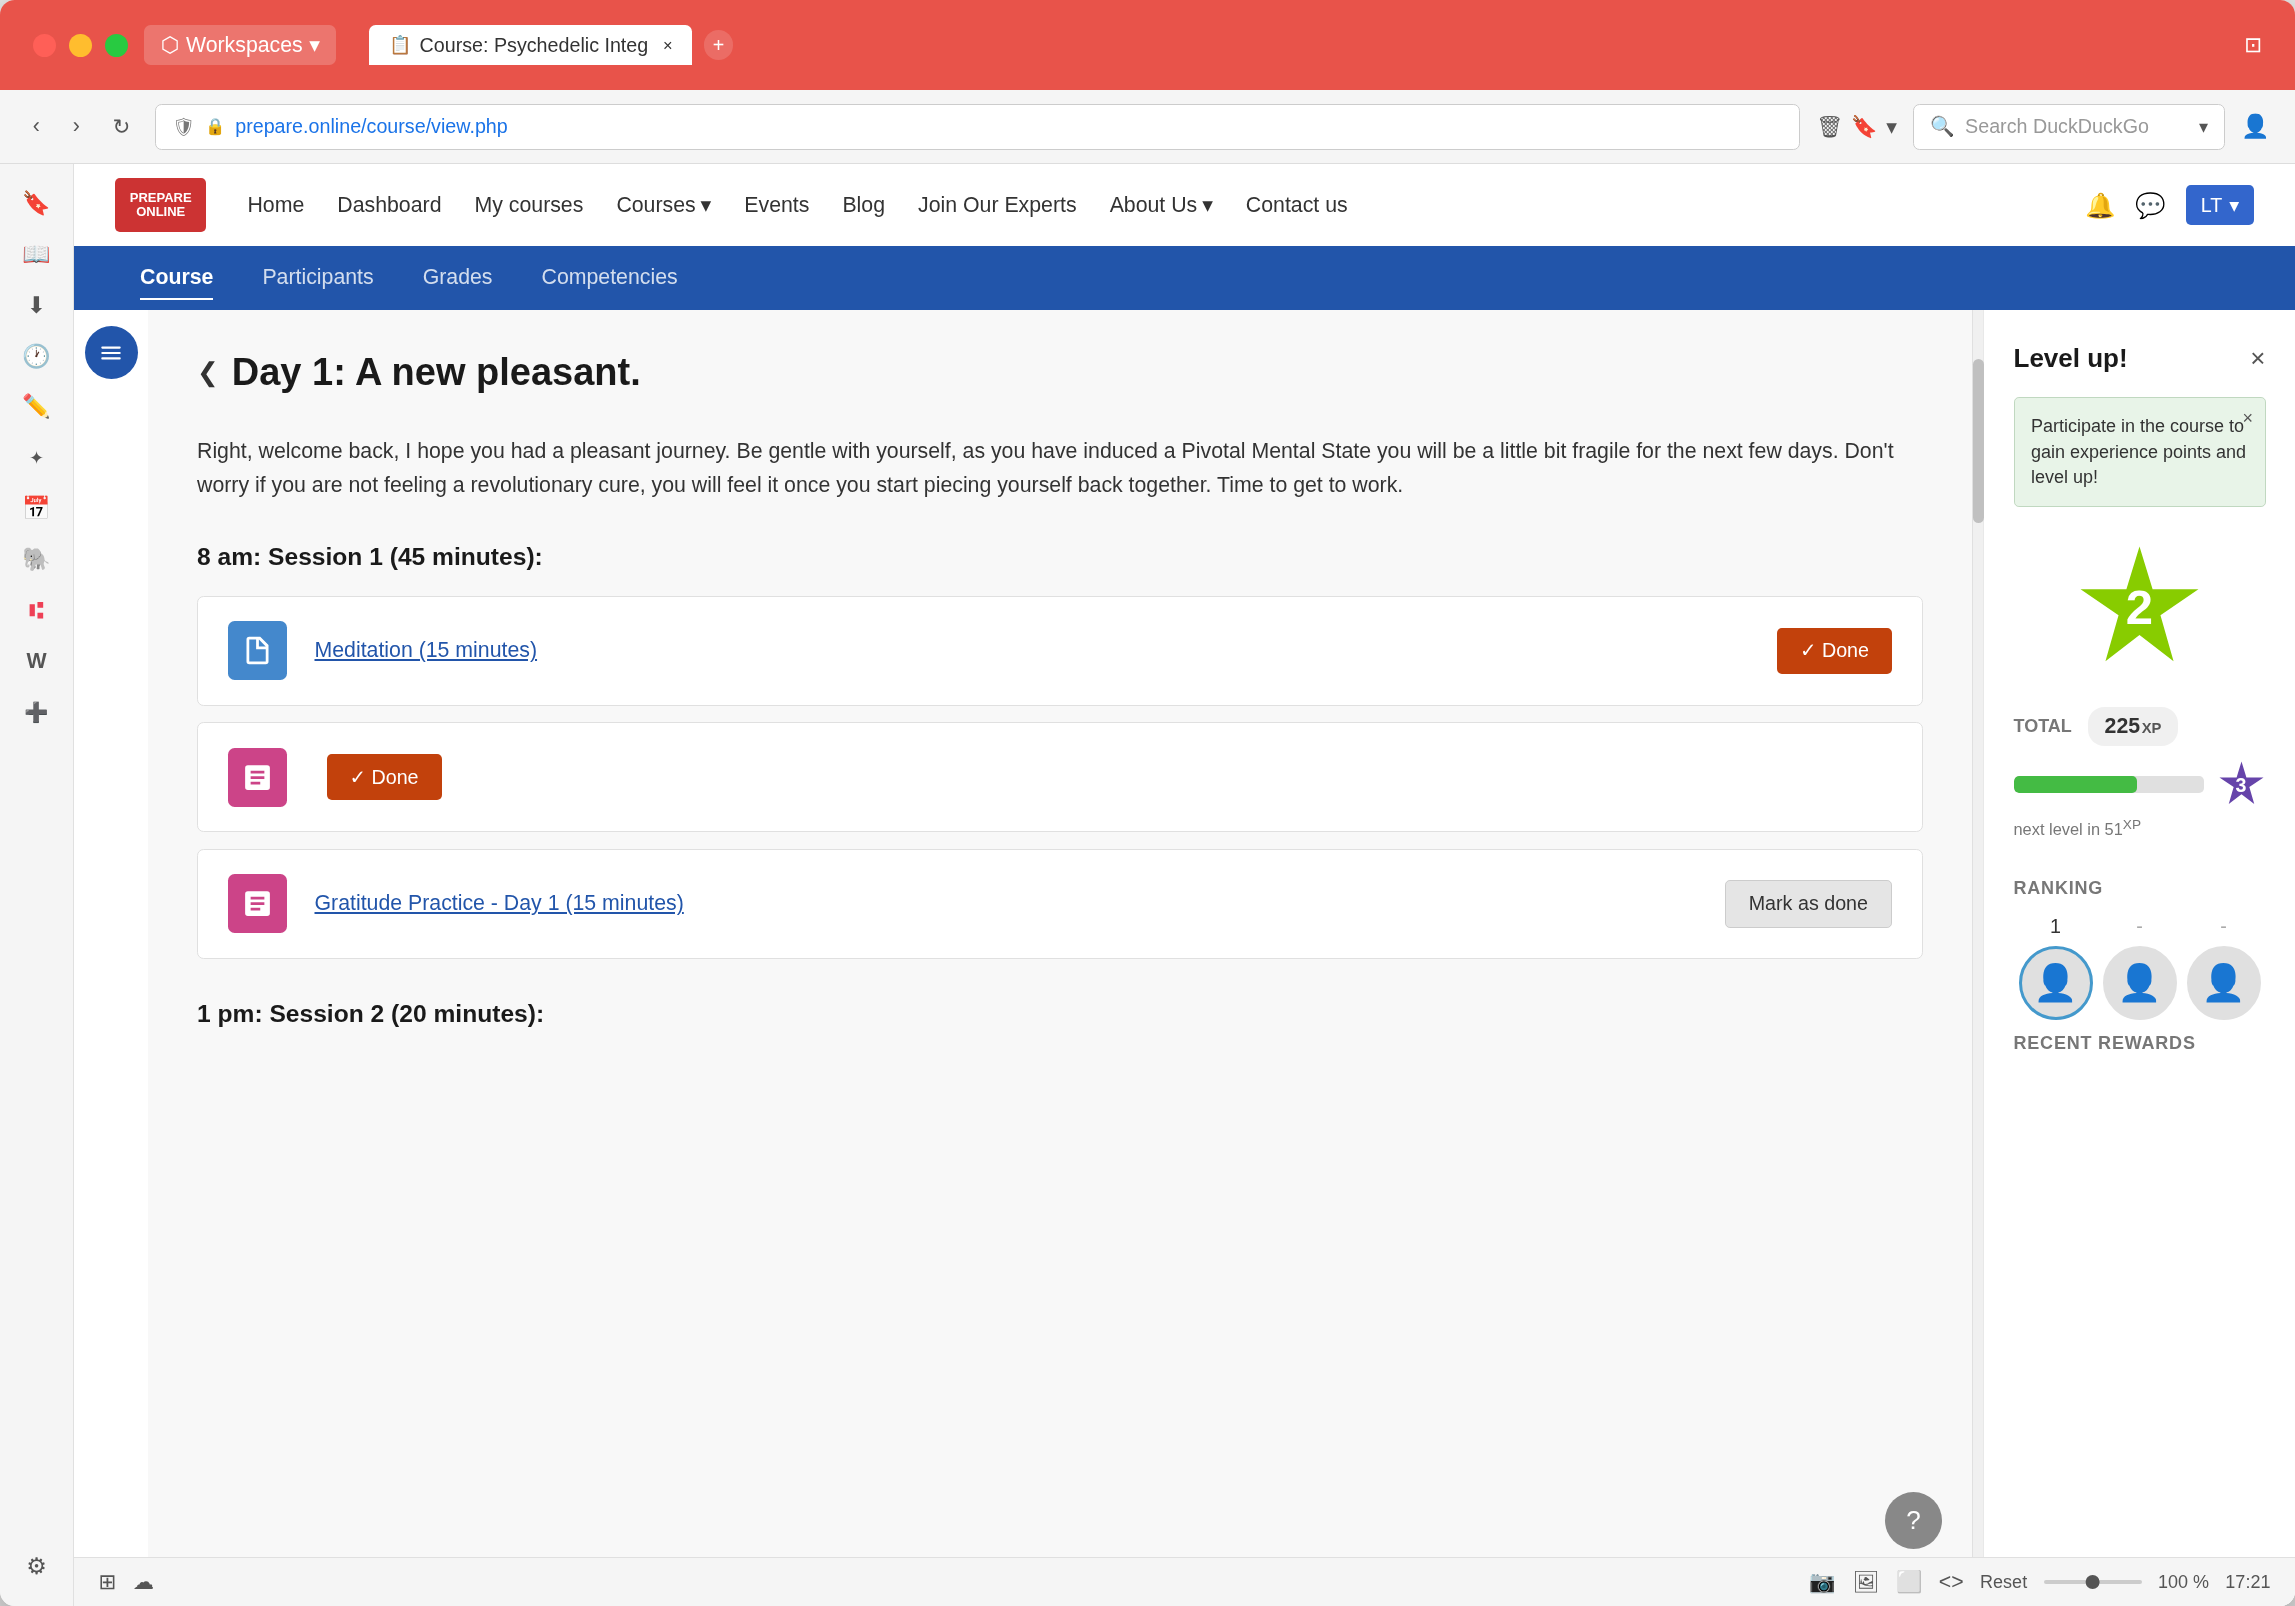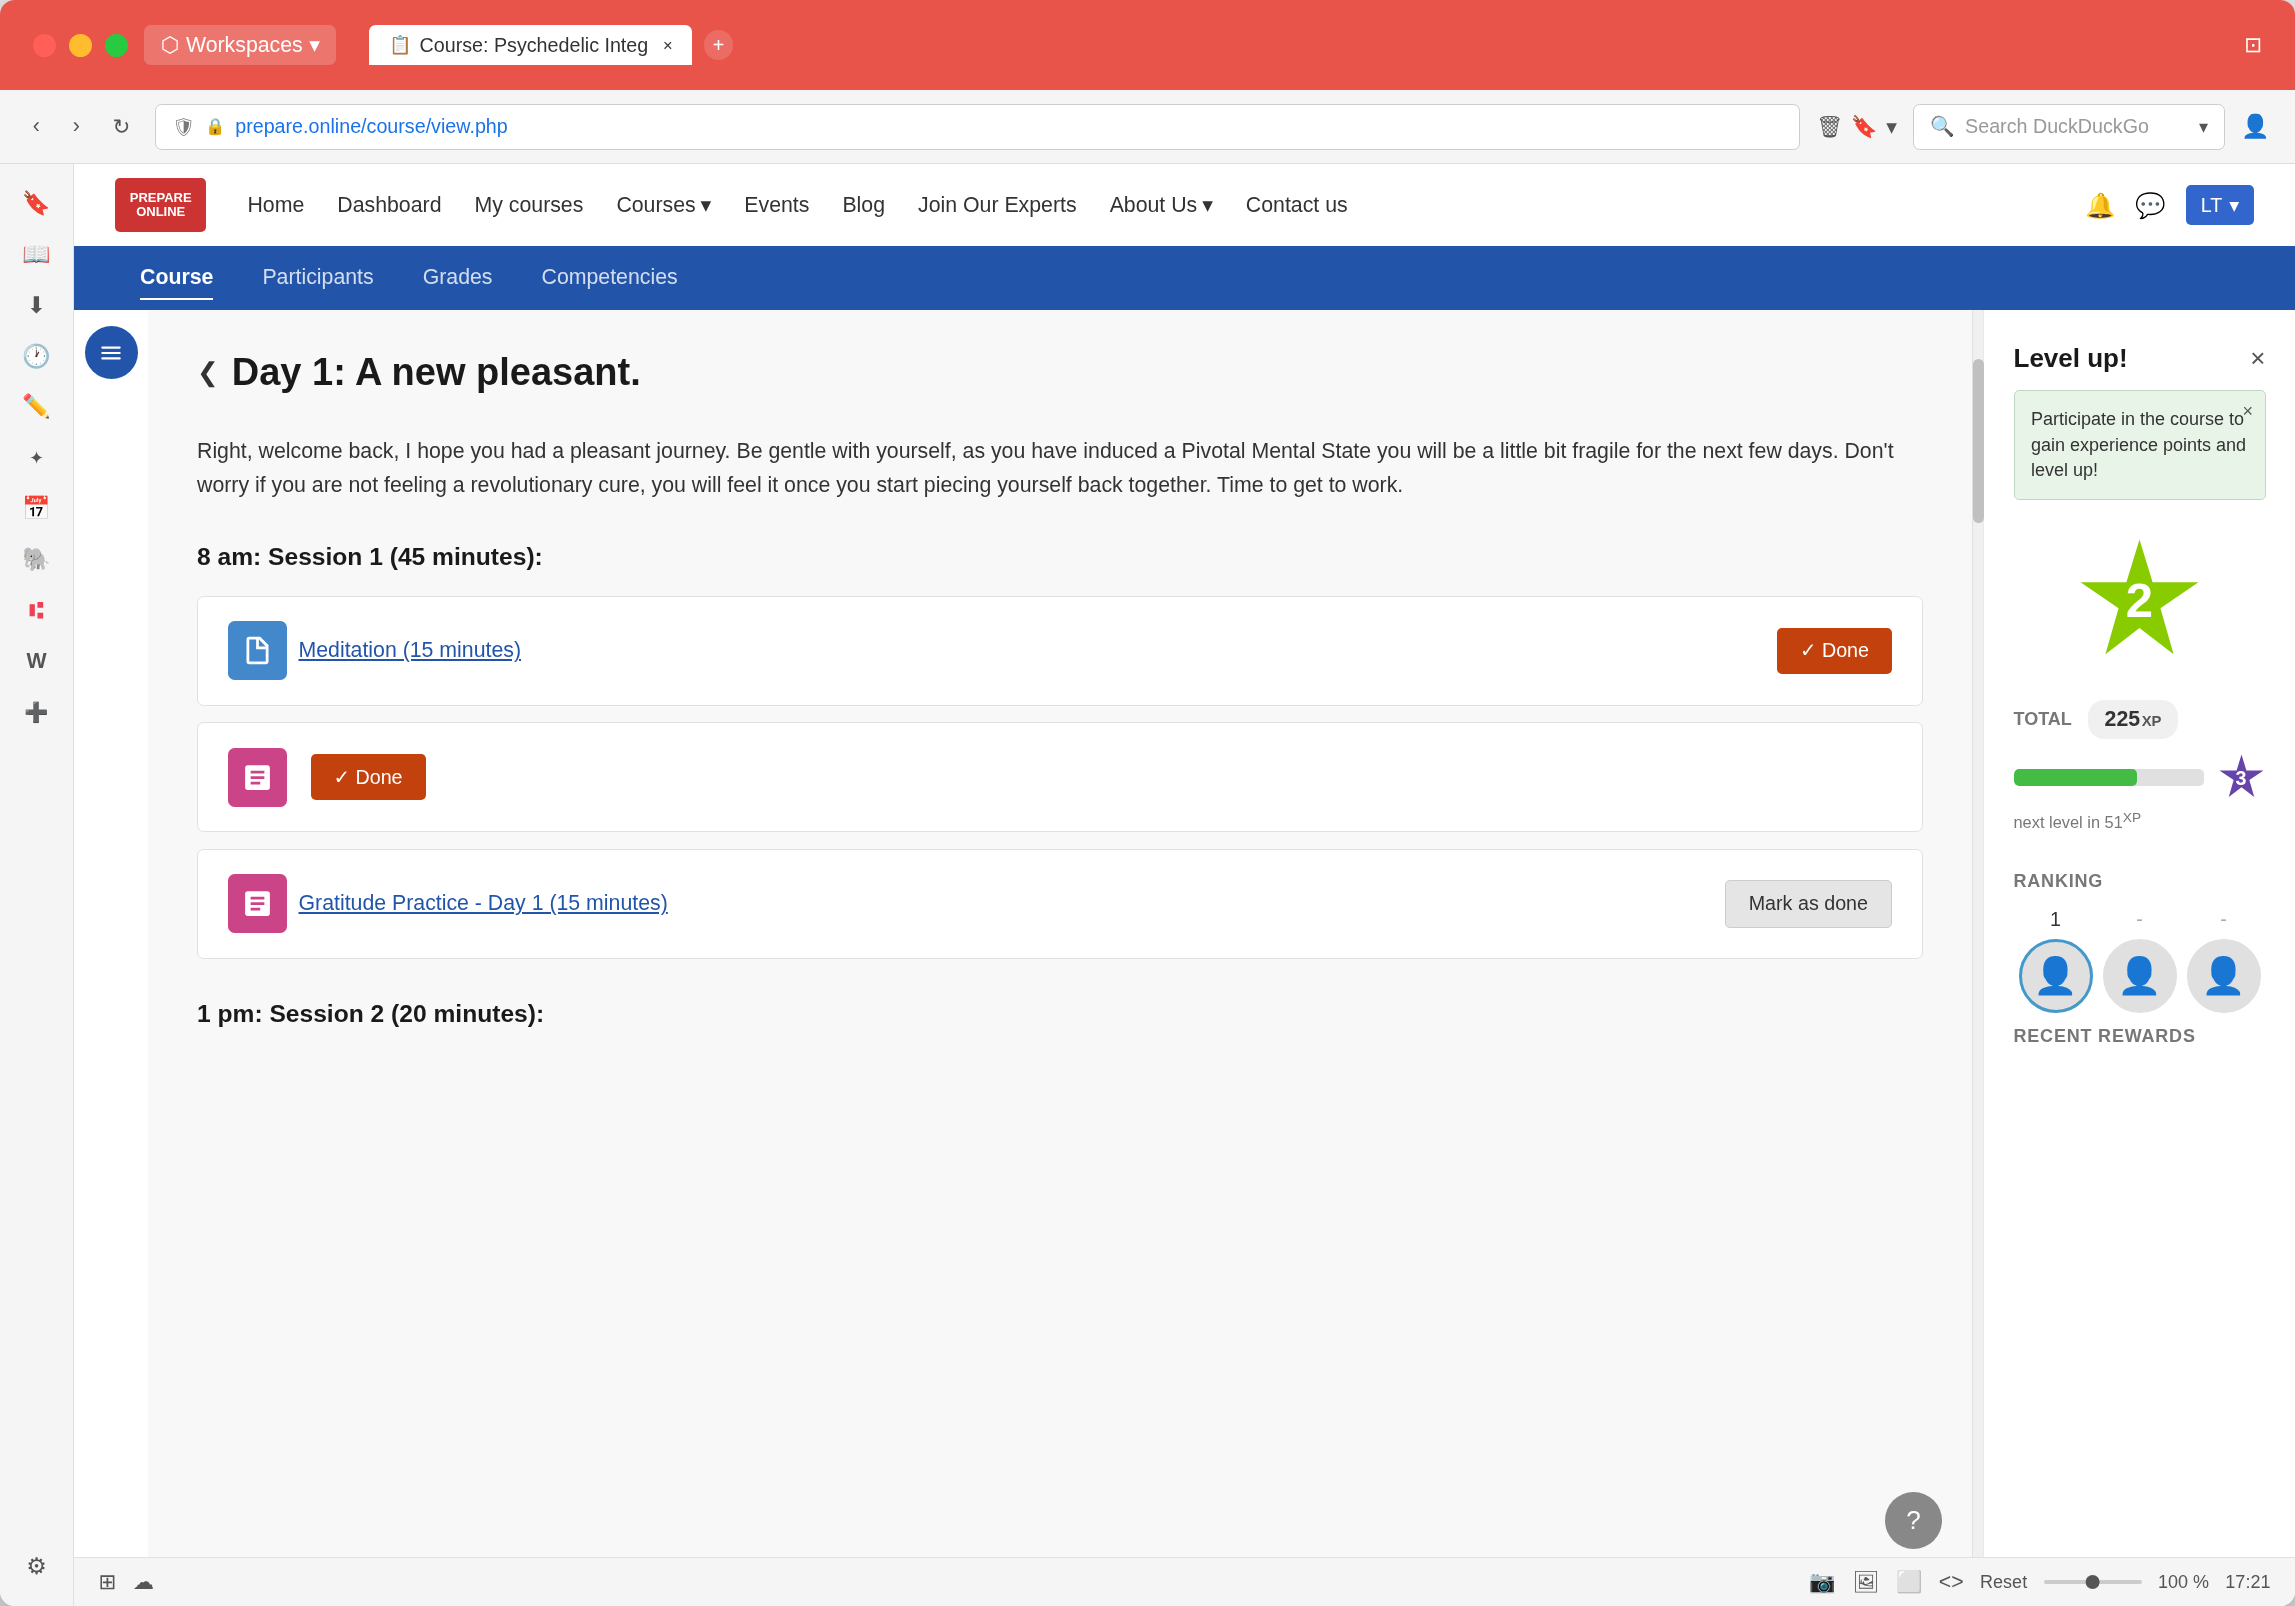--- a/index.html
+++ b/index.html
@@ -62,38 +62,38 @@
     .sidebar-circle { width: 53px; height: 53px; border-radius: 50%; background: #2255aa; display: flex; align-items: center; justify-content: center; color: white; font-size: 23px; cursor: pointer; }
 
     
     .course-content { flex: 1; padding: 41px 49px; overflow-y: auto; background: #f8f8f8; }
     .day-header { display: flex; align-items: center; gap: 13px; margin-bottom: 29.5px; }
     .day-header .chevron { font-size: 26px; color: #333; cursor: pointer; }
     .day-title { font-size: 38px; font-weight: 700; color: #1a1a1a; }
     .day-description { font-size: 21.3px; color: #333; line-height: 1.6; margin-bottom: 41px; margin-top: 40px; }
     .session-header { font-size: 24.6px; font-weight: 700; color: #1a1a1a; margin-bottom: 24.6px; }
 
-    .activity-card { background: white; border: 0.8px solid #e0e0e0; border-radius: 6.6px; padding: 24.6px 29.5px; margin-bottom: 16.4px; display: flex; align-items: center; gap: 12px; }
+    .activity-card { background: white; border: 0.8px solid #e0e0e0; border-radius: 6.6px; padding: 24.6px 29.5px; margin-bottom: 16.4px; display: flex; align-items: center; gap: 28px; }
     .activity-icon { width: 59px; height: 59px; border-radius: 6.6px; display: flex; align-items: center; justify-content: center; flex-shrink: 0; }
     .activity-icon.blue { background: #4488cc; }
     .activity-icon.pink { background: #cc4488; }
     .activity-icon svg { width: 33px; height: 33px; fill: white; }
     .activity-title { font-size: 21.3px; color: #2255aa; text-decoration: underline; flex: 1; cursor: pointer; }
     .done-btn { background: #c2410c; color: white; border: none; padding: 11.5px 23px; border-radius: 4.9px; font-size: 19.7px; cursor: pointer; display: flex; align-items: center; gap: 6.6px; white-space: nowrap; margin-left: 12px; }
     .mark-done-btn { background: #e5e5e5; color: #333; border: 0.8px solid #ccc; padding: 11.5px 23px; border-radius: 4.9px; font-size: 19.7px; cursor: pointer; white-space: nowrap; }
 
     .session-2-header { font-size: 24.6px; font-weight: 700; color: #1a1a1a; margin-top: 41px; margin-bottom: 24.6px; }
 
     
     .scroll-divider { width: 11.5px; background: #f0f0f0; border-left: 0.8px solid #e0e0e0; position: relative; }
     .scroll-thumb { position: absolute; width: 11.5px; background: #c0c0c0; border-radius: 5.7px; height: 164px; top: 49px; left: 0; cursor: pointer; }
 
     
     .level-panel { width: 312px; background: white; border-left: 0.8px solid #e8e8e8; padding: 33px 29.5px; overflow-y: auto; flex-shrink: 0; }
-    .level-panel-header { display: flex; justify-content: space-between; align-items: flex-start; margin-bottom: 16px; }
+    .level-panel-header { display: flex; justify-content: space-between; align-items: flex-start; margin-bottom: 23px; }
     .level-up-title { font-size: 26px; font-weight: 700; color: #1a1a1a; }
     .close-btn { background: none; border: none; font-size: 26px; color: #555; cursor: pointer; }
     .tooltip-box { background: #e8f4e8; border: 0.8px solid #c0d8c0; border-radius: 4.9px; padding: 16.4px; font-size: 18px; color: #333; line-height: 1.4; margin-bottom: 33px; position: relative; }
     .tooltip-close { position: absolute; top: 8.2px; right: 11.5px; cursor: pointer; font-size: 18px; color: #555; }
 
     
     .star-container { display: flex; justify-content: center; margin-bottom: 33px; }
     .star { position: relative; display: inline-block; }
     .star svg { width: 131px; height: 131px; }
     .star-number { position: absolute; top: 50%; left: 50%; transform: translate(-50%, -50%); font-size: 49px; font-weight: 700; color: white; }

